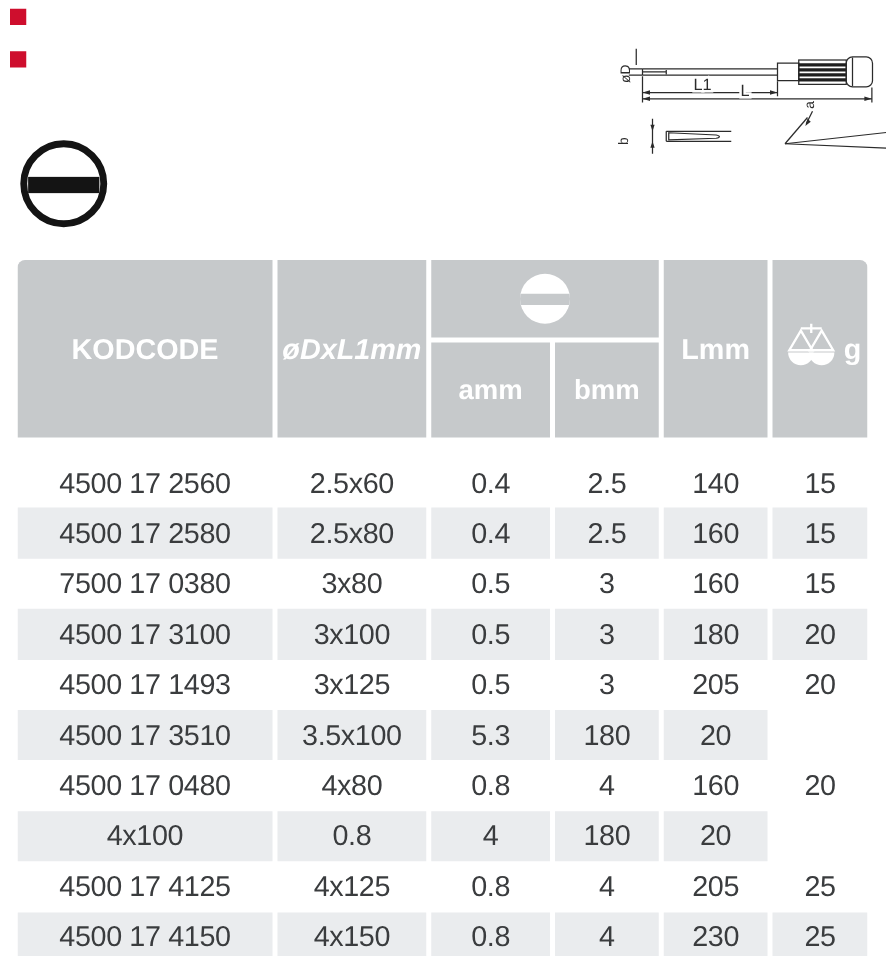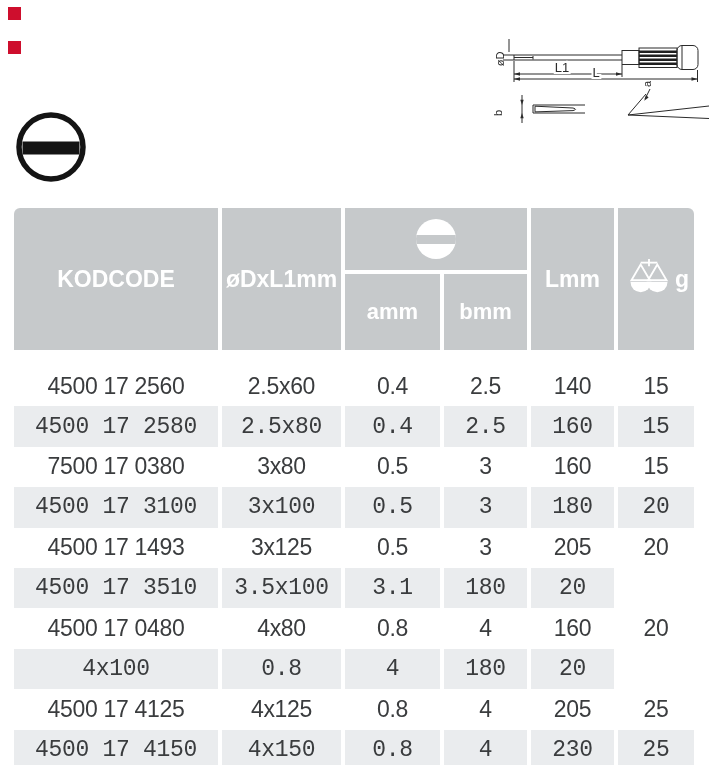--- a/index.html
+++ b/index.html
@@ -34,21 +34,21 @@
   .slot-circle{width:40px;height:40px;border-radius:50%;background:#ffffff;
                position:relative;overflow:hidden;}
   .slot-circle .slot-bar{position:absolute;left:0;right:0;top:15.5px;height:9px;background:#c6c9cb;}
   .scale-glyph{margin-bottom:5px;}
 
   .tbody{margin-top:16px;text-align:center;}
   .trow{display:grid;grid-template-columns:204px 119px 95px 83px 83px 76px;
         column-gap:4px;height:40.4px;}
   .tcell{display:flex;align-items:center;justify-content:center;
          font-size:23px;color:#3a3c3e;letter-spacing:-0.3px;background:transparent;}
-  .trow.alt .tcell{background:#eaecee;font-family:Liberation Mono, monospace;}
+  .trow.alt .tcell{background:#eaecee;}
 </style>
 </head>
 <body>
 
 <div class="brand-square sq1"></div>
 <div class="brand-square sq2"></div>
 
 <svg class="tip-icon" viewBox="0 0 76 76" width="76" height="76">
   <circle cx="38" cy="38" r="32" fill="#ffffff" stroke="#141414" stroke-width="5.5"></circle>
   <rect x="9.5" y="32.5" width="57" height="13" fill="#141414"></rect>
@@ -109,21 +109,21 @@
   <text class="rot-label" transform="rotate(-90 22 98)" x="22" y="98" text-anchor="middle">b</text>
   <text class="rot-label" transform="rotate(-90 171 69)" x="171" y="69" text-anchor="middle">a</text>
 </svg>
 
 <div class="table-wrap">
   <div class="thead">
     <div class="hcell span2" style="grid-column:1;">
       <span>KOD</span>
       <span>CODE</span>
     </div>
-    <div class="hcell span2" style="grid-column:2;">
+    <div class="hcell span2" style="grid-column:2;font-style:italic;">
       <span>øDxL1</span>
       <span>mm</span>
     </div>
     <div class="hcell icon-cell">
       <div class="slot-circle">
         <div class="slot-bar"></div>
       </div>
     </div>
     <div class="hcell span2" style="grid-column:5;">
       <span>L</span>
@@ -191,21 +191,21 @@
       <div class="tcell">4500 17 1493</div>
       <div class="tcell">3x125</div>
       <div class="tcell">0.5</div>
       <div class="tcell">3</div>
       <div class="tcell">205</div>
       <div class="tcell">20</div>
     </div>
     <div class="trow alt">
       <div class="tcell">4500 17 3510</div>
       <div class="tcell">3.5x100</div>
-      <div class="tcell">3.1</div>
+      <div class="tcell">5.3</div>
       <div class="tcell">180</div>
       <div class="tcell">20</div>
     </div>
     <div class="trow">
       <div class="tcell">4500 17 0480</div>
       <div class="tcell">4x80</div>
       <div class="tcell">0.8</div>
       <div class="tcell">4</div>
       <div class="tcell">160</div>
       <div class="tcell">20</div>

